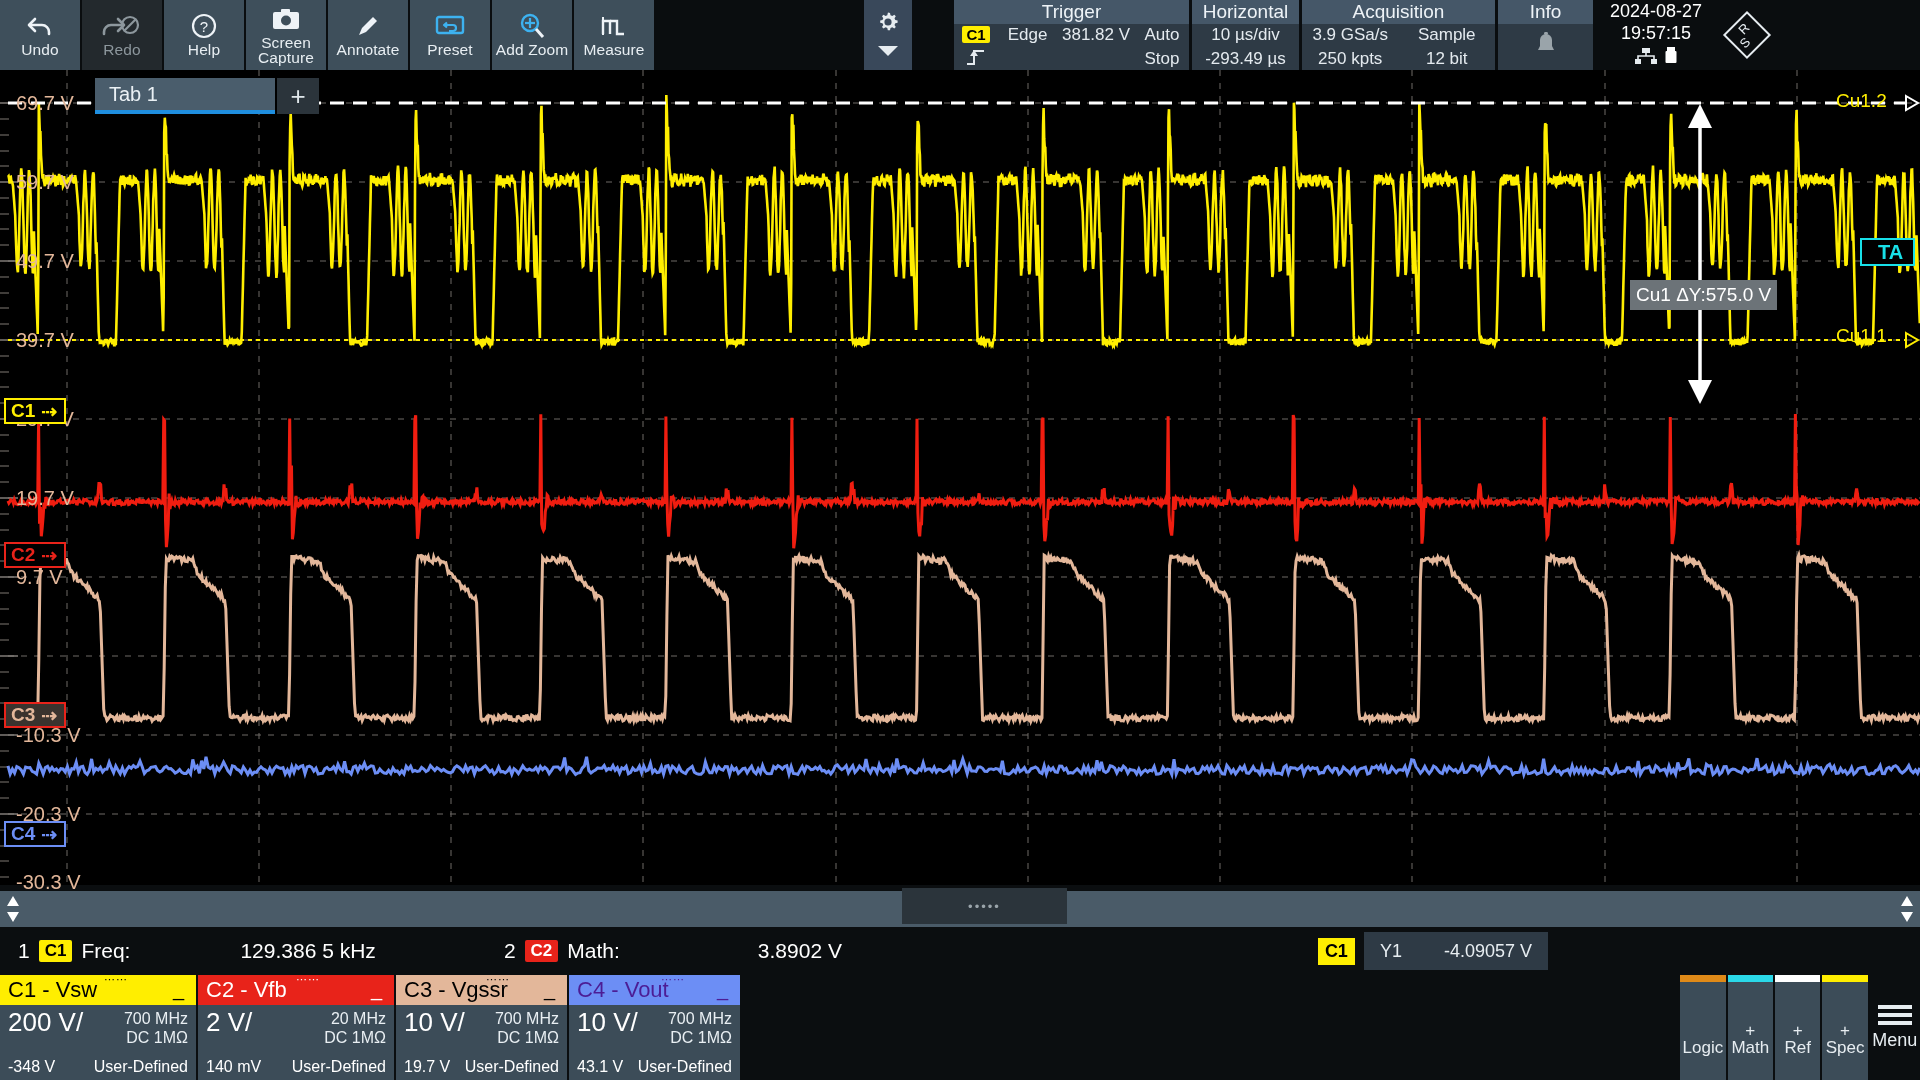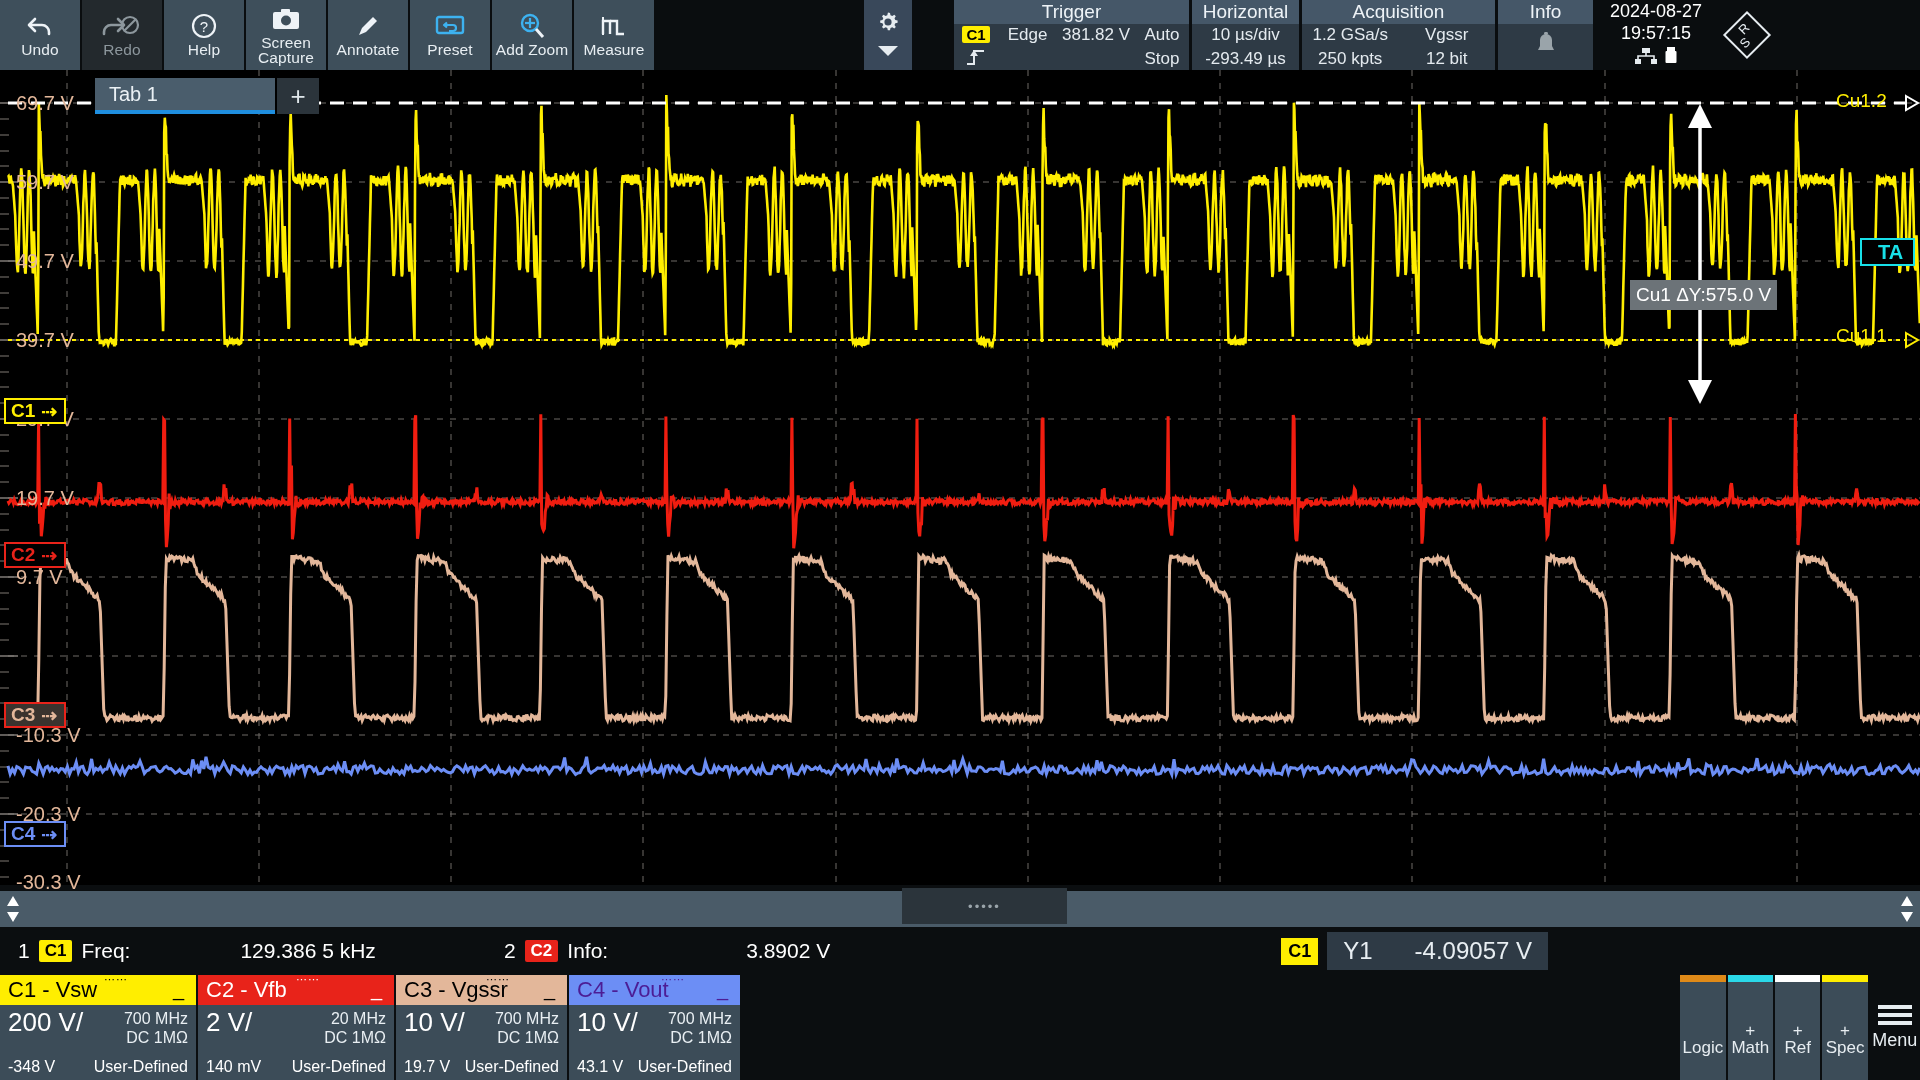--- a/index.html
+++ b/index.html
@@ -133,21 +133,21 @@
   .chip.c1 { background:#ffee00; color:#000; }
   .chip.c2 { background:#e8231a; color:#fff; }
   .meas-val { }
 
   .cursorbox {
     position:absolute; right:372px; top:932px; height:38px;
     display:flex; align-items:center; gap:0;
   }
   .cb-chip { background:#ffee00; color:#000; font-weight:700; font-size:18px; padding:3px 7px; }
   .cb-body {
-    background:#2e3a45; color:#e8eef2; font-size:24px; height:38px;
+    background:#2e3a45; color:#e8eef2; font-size:18px; height:38px;
     display:flex; align-items:center; padding:0 16px; gap:42px; margin-left:9px;
   }
 
   
   .chbar { position:absolute; left:0; top:975px; width:1630px; height:105px; display:flex; }
   .chcard { width:146px; display:flex; flex-direction:column; margin-right:2px; }
   .chcard.c3card, .chcard.c4card { width:171px; }
   .chcard.c1card, .chcard.c2card { width:196px; }
   .chc-hd {
     height:30px; display:flex; align-items:center; position:relative;
@@ -322,25 +322,25 @@
           <div class="pb-row">10 µs/div</div>
           <div class="pb-row">-293.49 µs</div>
         </div>
       </div>
     </div>
 
     <div class="panel acqpanel">
       <div class="panel-hd">Acquisition</div>
       <div class="panel-bd">
         <div class="pb-col" style="width:98px;">
-          <div class="pb-row">1.2 GSa/s</div>
+          <div class="pb-row">3.9 GSa/s</div>
           <div class="pb-row">250 kpts</div>
         </div>
         <div class="pb-col" style="width:98px;">
-          <div class="pb-row">Vgssr</div>
+          <div class="pb-row">Sample</div>
           <div class="pb-row">12 bit</div>
         </div>
       </div>
     </div>
 
     <div class="panel infopanel">
       <div class="panel-hd">Info</div>
       <div class="panel-bd" style="align-items:center; justify-content:center;">
         <span>
           <svg width="26" height="28" viewBox="0 0 26 28">
@@ -624,21 +624,21 @@
   </div>
 
   <div class="measrow">
     <span class="meas-idx">1</span>
     <span class="chip c1">C1</span>
     <span>Freq:</span>
     <span class="meas-val" style="margin-left:110px;">129.386 5 kHz</span>
 
     <span class="meas-idx" style="margin-left:128px;">2</span>
     <span class="chip c2">C2</span>
-    <span>Info:</span>
+    <span>Math:</span>
     <span class="meas-val" style="margin-left:138px;">3.8902 V</span>
   </div>
 
   <div class="cursorbox">
     <span class="cb-chip">C1</span>
     <span class="cb-body">
       <span>Y1</span>
       <span>-4.09057 V</span>
     </span>
   </div>

